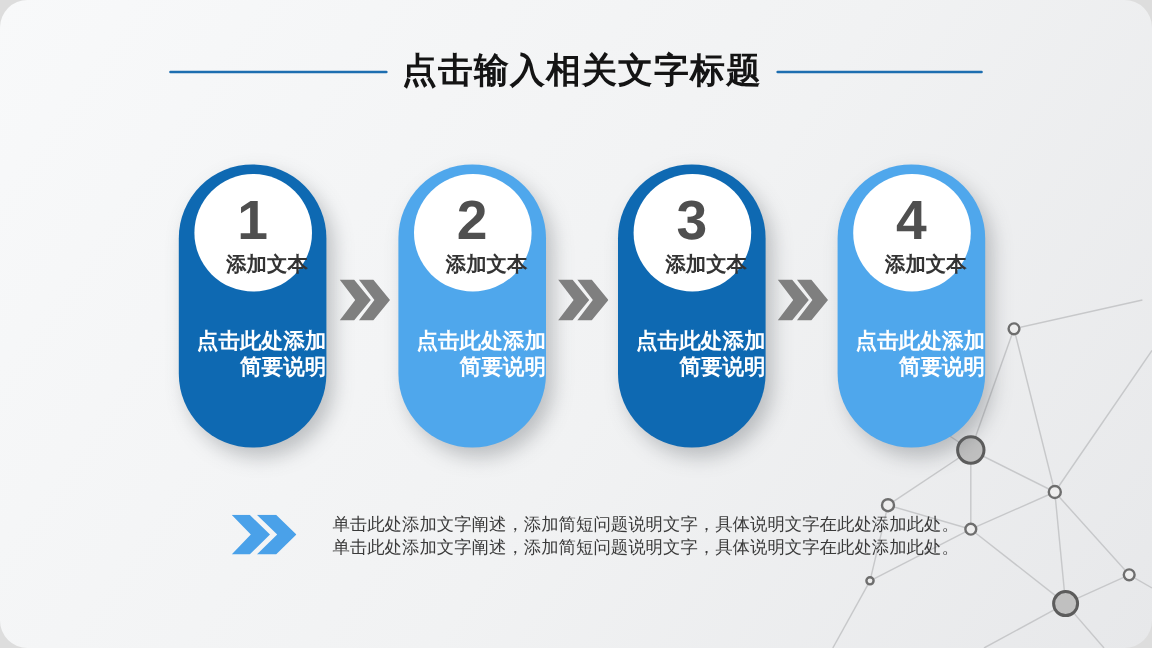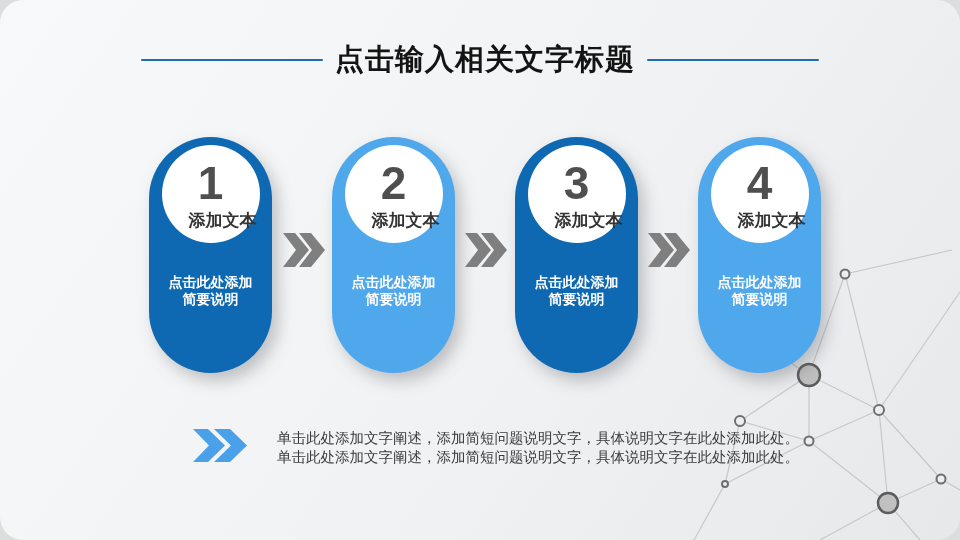--- a/index.html
+++ b/index.html
@@ -21,21 +21,21 @@
     box-shadow:6px 8px 16px rgba(90,95,100,0.35);
   }
   .circle{
     position:absolute;top:8px;left:50%;transform:translateX(-50%);
     width:98px;height:98px;border-radius:50%;background:#ffffff;
     display:flex;flex-direction:column;align-items:center;justify-content:center;
     box-sizing:border-box;padding-top:4px;
   }
   .step-number{font-size:46px;font-weight:800;color:#4f4f4f;line-height:1;}
   .circle-label{font-size:17px;font-weight:700;color:#333333;margin-top:3px;white-space:nowrap;margin-left:24px;}
-  .pill-desc{position:absolute;top:137px;left:0;right:0;text-align:center;color:#ffffff;font-weight:700;font-size:14px;line-height:1.2;}
+  .pill-desc{position:absolute;top:137px;left:0;right:0;text-align:right;color:#ffffff;font-weight:700;font-size:18px;line-height:1.2;}
   
   .step-arrow{position:absolute;top:233px;width:42px;height:34px;z-index:2;}
   .step-arrow svg,.footer-chevron svg{display:block;width:100%;height:100%;}
   
   .footer-chevron{position:absolute;left:193px;top:429px;width:54px;height:33px;z-index:2;}
   .footer-text{position:absolute;left:277px;top:429px;font-size:14.5px;color:#3a3a3a;line-height:18.5px;z-index:2;white-space:nowrap;text-align:center;}
   
   .mesh{position:absolute;right:0;bottom:0;width:280px;height:300px;z-index:1;}
 </style>
 </head>

